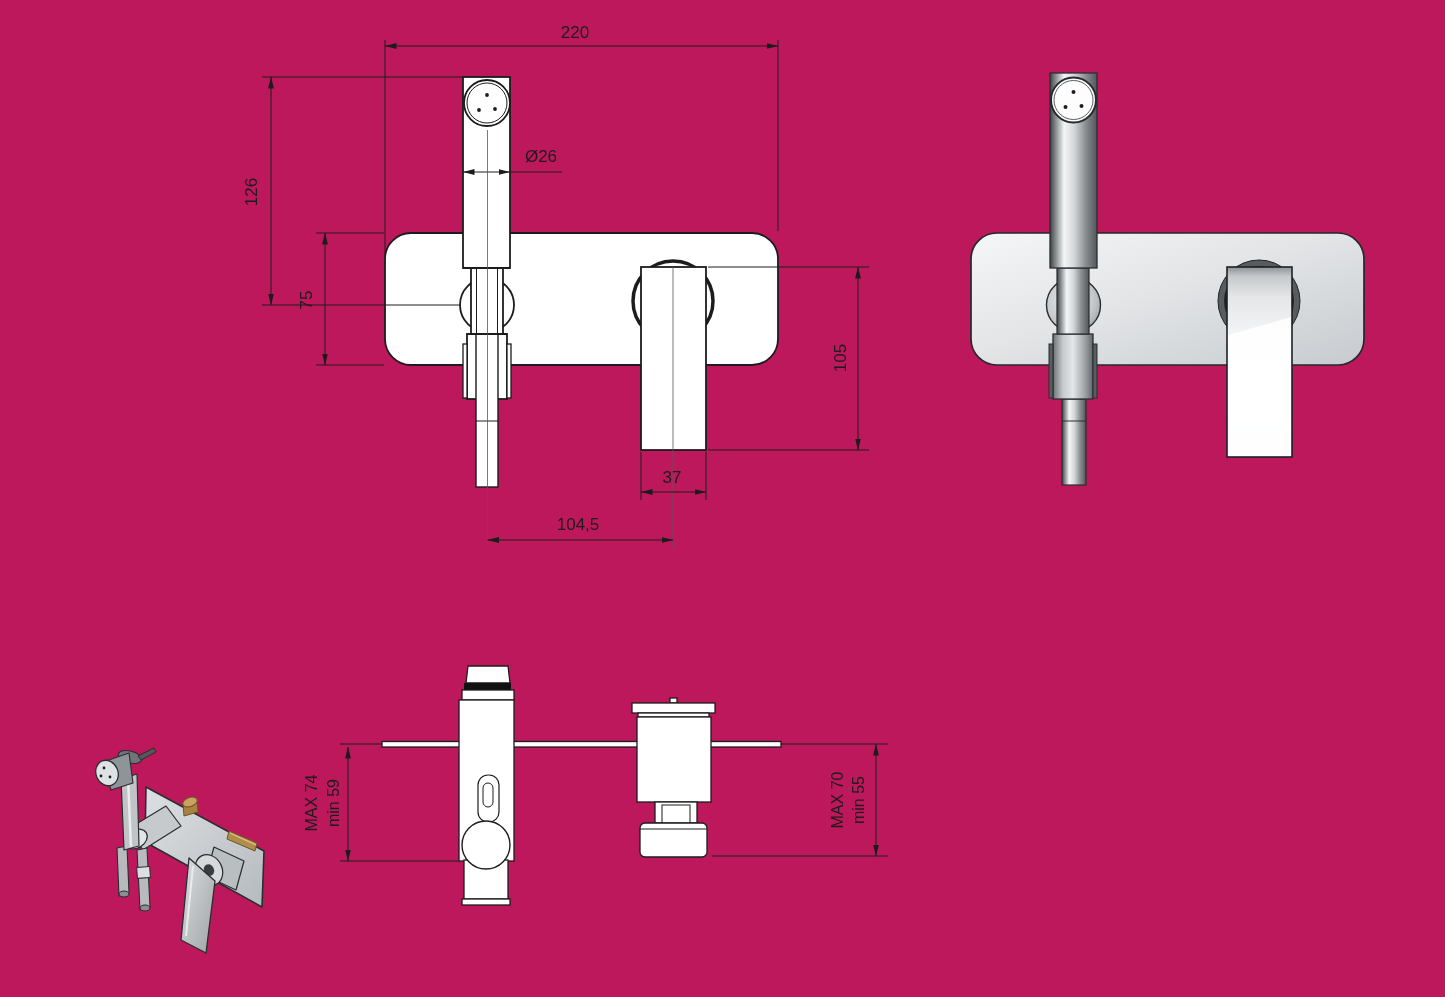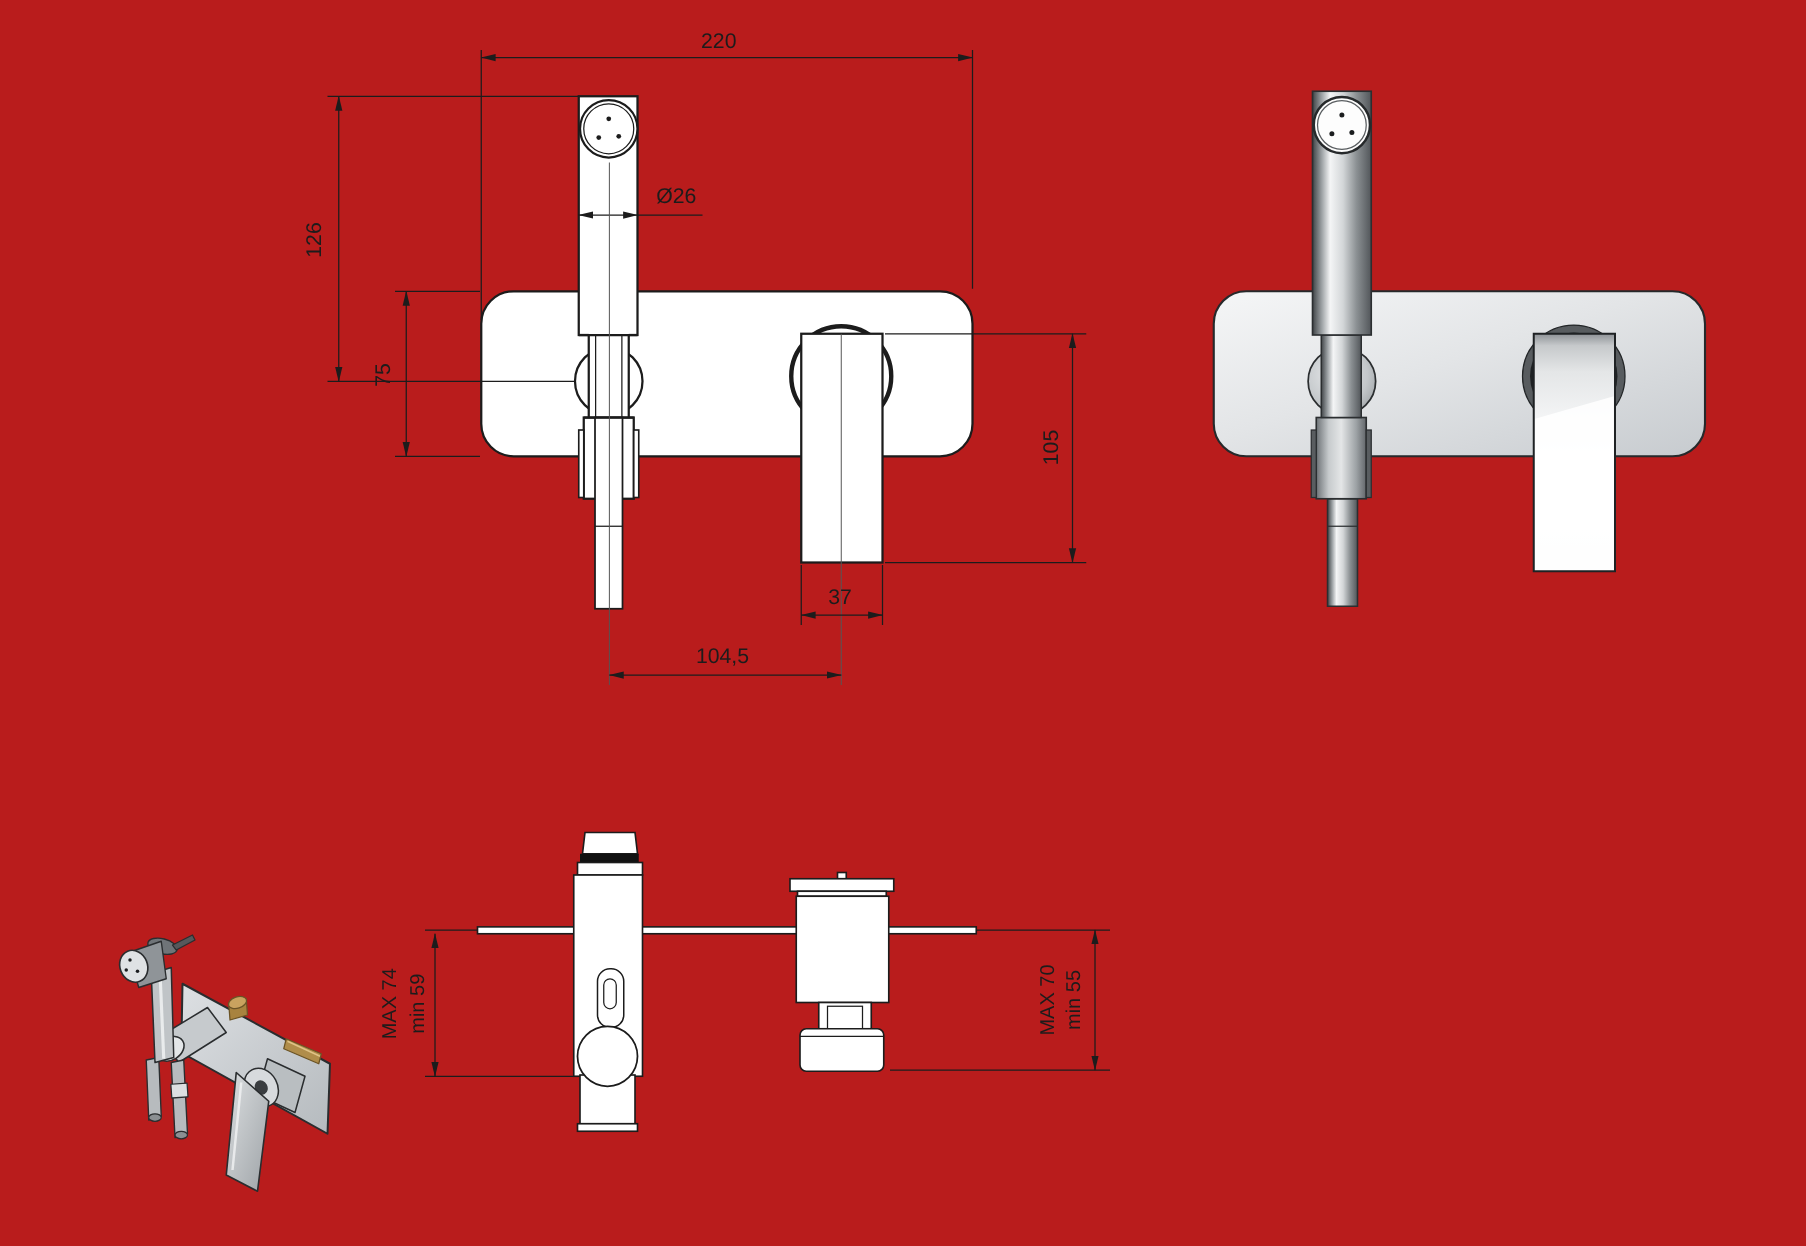--- a/index.html
+++ b/index.html
@@ -1,16 +1,16 @@
 <!DOCTYPE html>
 <html><head>
 <meta charset="utf-8">
 <style>
   html,body{margin:0;padding:0;background:#ffffff;}
-  .stage{position:relative;width:1445px;height:997px;background:#b91c1c;overflow:hidden;
+  .stage{position:relative;width:1445px;height:997px;background:#be185d;overflow:hidden;
          font-family:"Liberation Sans",sans-serif;}
   svg text{font-family:"Liberation Sans",sans-serif;fill:#1c1c1c;}
   .dimT{font-size:17px;}
   .dimTs{font-size:16px;}
   .ln{stroke:#1c1c1c;stroke-width:1.8;fill:none;}
   .lnW{stroke:#1c1c1c;stroke-width:1.8;fill:#ffffff;}
   .lnW2{stroke:#1c1c1c;stroke-width:1.3;fill:#ffffff;}
   .thin{stroke:#1c1c1c;stroke-width:1;fill:none;}
   .dim{stroke:#1c1c1c;stroke-width:1;fill:none;}
   .cl{stroke:#555;stroke-width:0.8;fill:none;}

